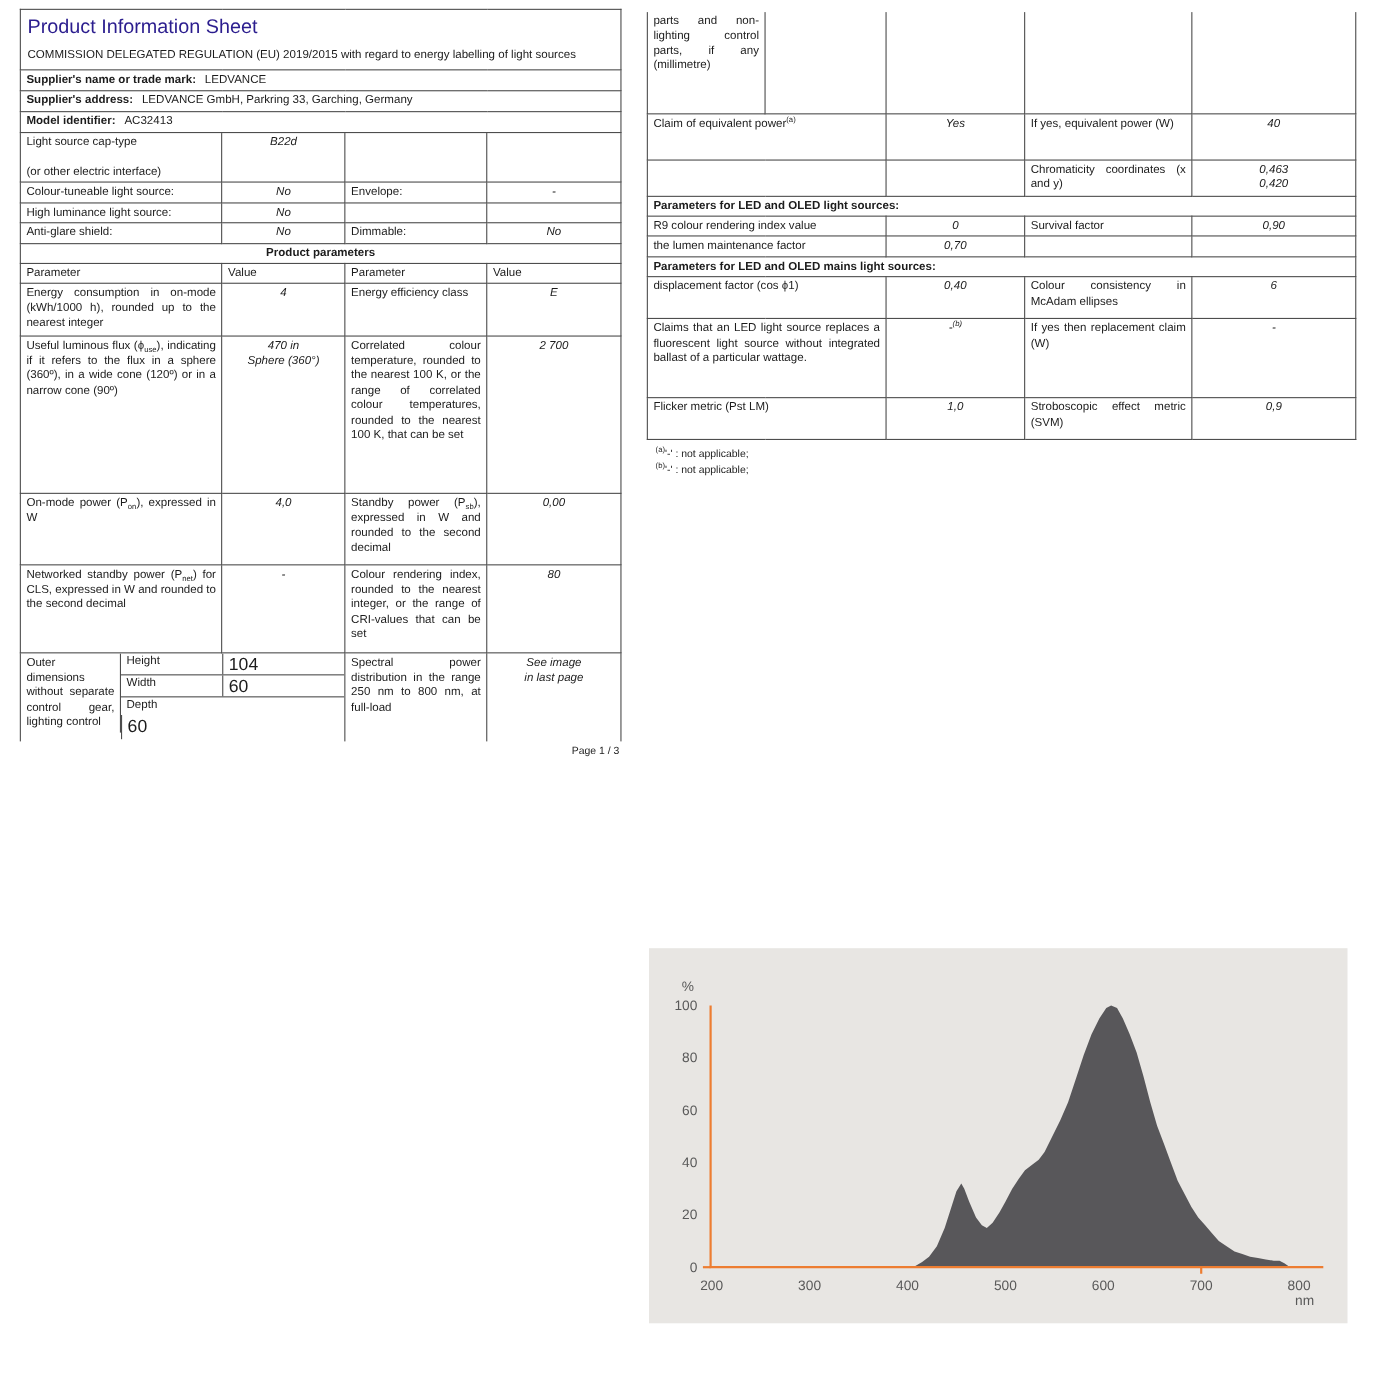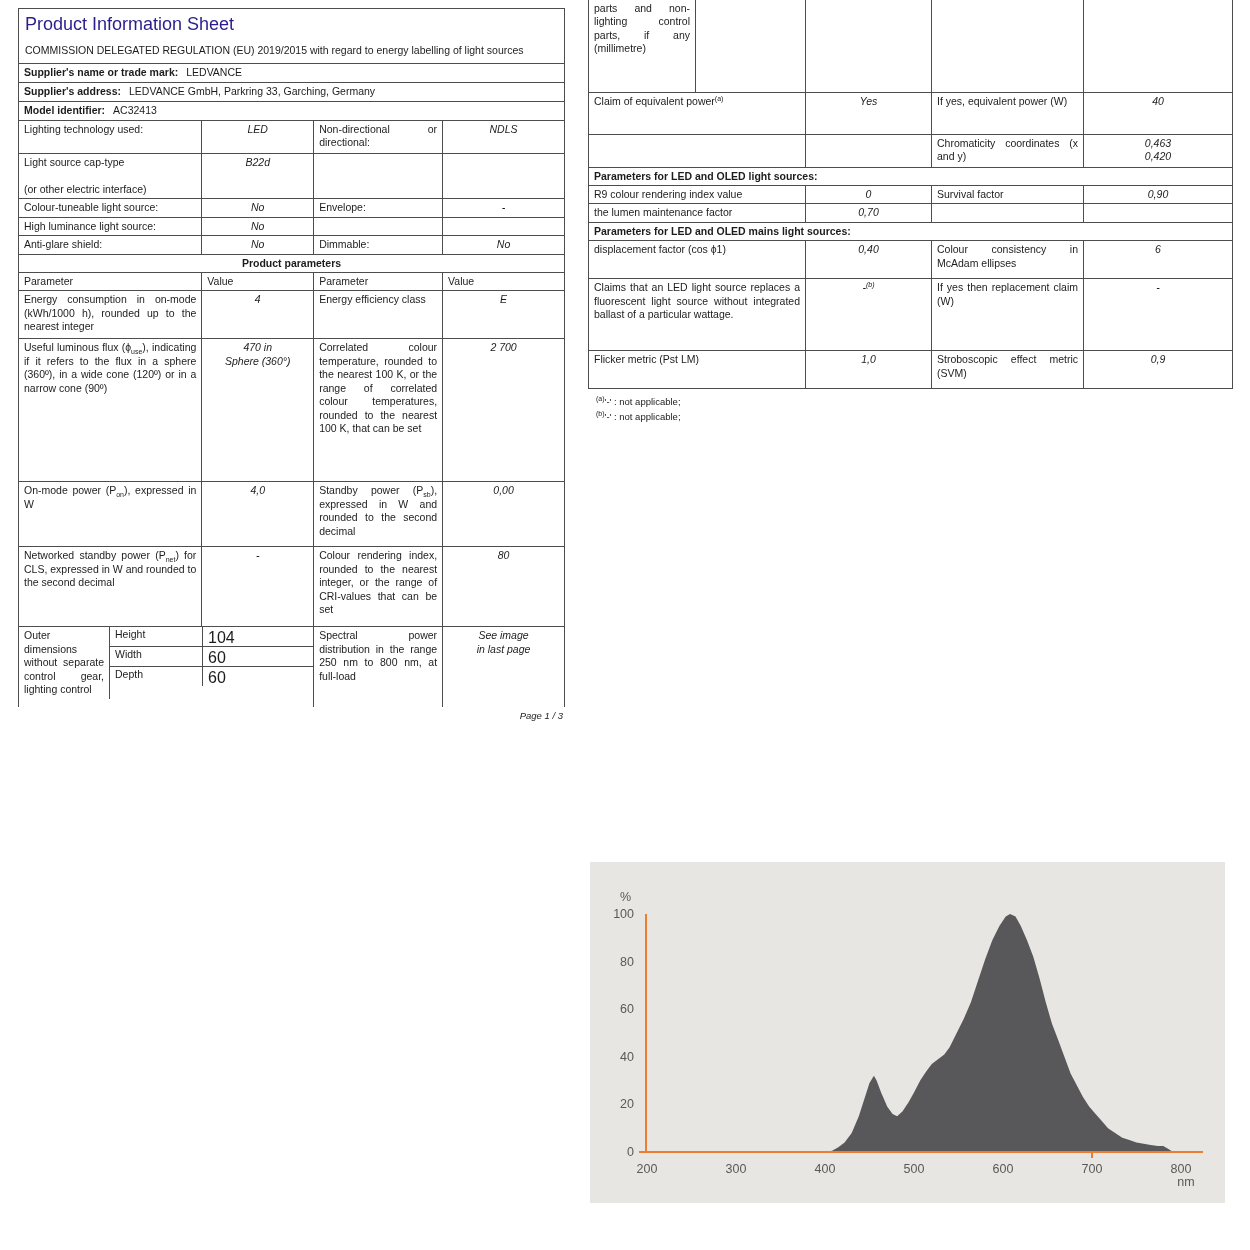--- a/index.html
+++ b/index.html
@@ -1,21 +1,21 @@
 <!DOCTYPE html>
 <html><head>
 <meta charset="utf-8">
 <style>
   html,body { margin:0; padding:0; }
   body {
     width:1250px; height:1250px; position:relative; background:#ffffff;
     font-family:"Liberation Sans", sans-serif; color:#1c1c1c;
   }
   #left-col  { position:absolute; left:18px;  top:8px;  width:547px; }
-  #right-col { position:absolute; left:588px; top:0;    width:644px; }
+  #right-col { position:absolute; left:588px; top:11px;    width:644px; }
 
   table.sheet { border-collapse:collapse; table-layout:fixed; width:100%; }
   table.sheet td {
     border:1px solid #4d4d4d; padding:2px 5px; vertical-align:top;
     font-size:10.5px; line-height:1.28; overflow:hidden; word-wrap:break-word;
   }
   td.val   { text-align:center;font-style:italic; }
   td.lbl.j, .j { text-align:justify; }
   td.hdr-center { text-align:center; font-weight:bold; }
   td.hdr-left   { font-weight:bold; }
@@ -29,25 +29,25 @@
   }
   .subtitle { font-size:10.5px; line-height:1.35; color:#1c1c1c; }
 
   .gap { margin-left:8px; }
 
   
   .dim-wrap  { display:flex; height:100%; }
   .dim-label { width:80px; padding:2px 5px; border-right:1px solid #4d4d4d; font-size:10.5px; line-height:1.28; }
   .dim-rows  { flex:1; }
   .dim-row   { display:flex; height:19px; border-bottom:1px solid #4d4d4d; }
-  .dim-row:last-child { border-bottom:none; }
+  .dim-row:last-child { border-bottom:none;flex-direction:column; }
   .dim-name  { width:82px; padding:1px 5px; font-size:10.5px; }
   .dim-val   { flex:1; border-left:1px solid #4d4d4d; text-align:left; padding:1px 5px; font-size:16px; }
 
-  .pagenum { text-align:right; font-size:9.5px; margin-top:3px; padding-right:2px;font-style:italic; }
+  .pagenum { text-align:right; font-size:9.5px; margin-top:3px; padding-right:2px; }
 
   .footnotes { margin-top:5px; padding-left:8px; font-size:9.5px; line-height:1.6; }
   sup { font-size:7px; vertical-align:super; line-height:0; }
   sub { font-size:7px; vertical-align:sub;   line-height:0; }
 
   #chart { position:absolute; left:590px; top:862px; width:635px; height:341px; }
 </style>
 </head>
 <body>
 
@@ -77,26 +77,20 @@
           <td colspan="4">
       <b>Supplier's address:</b><span class="gap">LEDVANCE GmbH, Parkring 33, Garching, Germany</span>
     </td>
         </tr>
     <tr style="height:19px">
           <td colspan="4">
       <b>Model identifier:</b><span class="gap">AC32413</span>
     </td>
         </tr>
 
-    <tr style="height:33px">
-      <td class="lbl j">Lighting technology used:</td>
-      <td class="val">LED</td>
-      <td class="lbl j">Non-directional or directional:</td>
-      <td class="val">NDLS</td>
-    </tr>
     <tr style="height:38px">
       <td class="lbl j">Light source cap-type<br><br>(or other electric interface)</td>
       <td class="val">B22d</td>
       <td class="lbl j"></td>
       <td class="val"></td>
     </tr>
     <tr style="height:14px">
       <td class="lbl">Colour-tuneable light source:</td>
       <td class="val">No</td>
       <td class="lbl">Envelope:</td>

